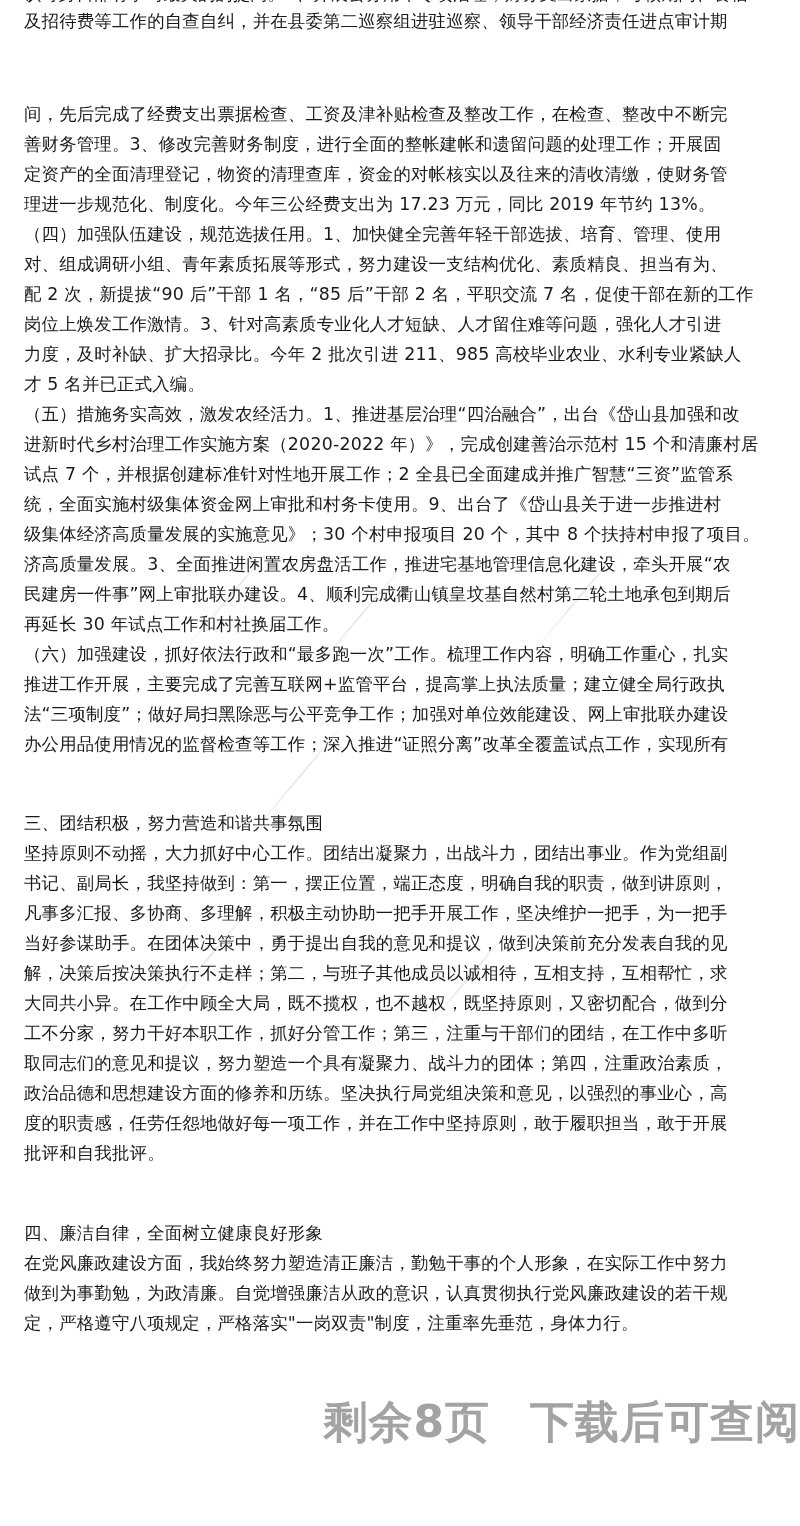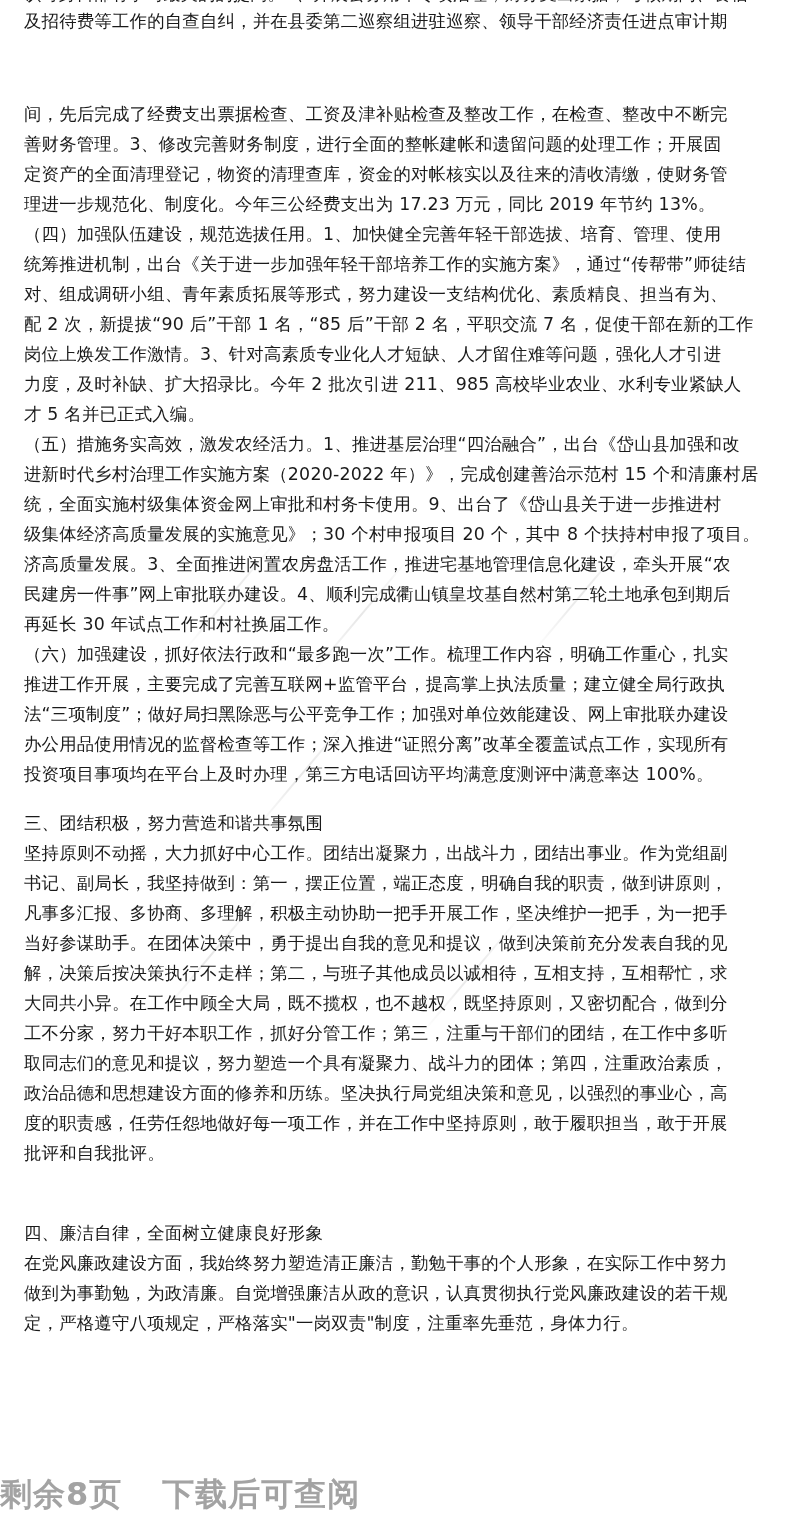--- a/index.html
+++ b/index.html
@@ -49,27 +49,27 @@
     position: absolute;
     width: 2px;
     height: 150px;
     background: linear-gradient(to bottom, rgba(200,200,200,0), rgba(210,210,210,0.55), rgba(200,200,200,0));
     transform: rotate(40deg);
     pointer-events: none;
   }
   .footer-banner {
     position: absolute;
     left: 0;
-    top: 1464px;
+    top: 1392px;
     width: 800px;
     height: 60px;
-    text-align: left;
+    text-align: right;
     font-family: "DejaVu Sans", sans-serif;
     font-weight: bold;
-    font-size: 32px;
+    font-size: 44px;
     color: #a3a3a3;
     letter-spacing: 1px;
     line-height: 60px;
   }
   .footer-banner .gap { display: inline-block; width: 40px; }
 </style>
 </head>
 <body>
 
 <div class="page">
@@ -86,38 +86,37 @@
   <div class="text-block" style="top:6px;">
     <span class="line">及招待费等工作的自查自纠，并在县委第二巡察组进驻巡察、领导干部经济责任进点审计期</span>
   </div>
 
   <div class="text-block" style="top:88px;margin-top:11px;">
     <span class="line">间，先后完成了经费支出票据检查、工资及津补贴检查及整改工作，在检查、整改中不断完</span>
     <span class="line">善财务管理。3、修改完善财务制度，进行全面的整帐建帐和遗留问题的处理工作；开展固</span>
     <span class="line">定资产的全面清理登记，物资的清理查库，资金的对帐核实以及往来的清收清缴，使财务管</span>
     <span class="line">理进一步规范化、制度化。今年三公经费支出为 17.23 万元，同比 2019 年节约 13%。</span>
     <span class="line">（四）加强队伍建设，规范选拔任用。1、加快健全完善年轻干部选拔、培育、管理、使用</span>
-    <span class="line">统筹推进机制，出台《关于进一步加强年轻干部培养工作的实施方案》，通过“传帮带”师徒结</span>
     <span class="line">对、组成调研小组、青年素质拓展等形式，努力建设一支结构优化、素质精良、担当有为、</span>
     <span class="line">配 2 次，新提拔“90 后”干部 1 名，“85 后”干部 2 名，平职交流 7 名，促使干部在新的工作</span>
     <span class="line">岗位上焕发工作激情。3、针对高素质专业化人才短缺、人才留住难等问题，强化人才引进</span>
     <span class="line">力度，及时补缺、扩大招录比。今年 2 批次引进 211、985 高校毕业农业、水利专业紧缺人</span>
     <span class="line">才 5 名并已正式入编。</span>
     <span class="line">（五）措施务实高效，激发农经活力。1、推进基层治理“四治融合”，出台《岱山县加强和改</span>
     <span class="line">进新时代乡村治理工作实施方案（2020-2022 年）》，完成创建善治示范村 15 个和清廉村居</span>
+    <span class="line">试点 7 个，并根据创建标准针对性地开展工作；2 全县已全面建成并推广智慧“三资”监管系</span>
     <span class="line">统，全面实施村级集体资金网上审批和村务卡使用。9、出台了《岱山县关于进一步推进村</span>
     <span class="line">级集体经济高质量发展的实施意见》；30 个村申报项目 20 个，其中 8 个扶持村申报了项目。</span>
     <span class="line">济高质量发展。3、全面推进闲置农房盘活工作，推进宅基地管理信息化建设，牵头开展“农</span>
     <span class="line">民建房一件事”网上审批联办建设。4、顺利完成衢山镇皇坟基自然村第二轮土地承包到期后</span>
     <span class="line">再延长 30 年试点工作和村社换届工作。</span>
     <span class="line">（六）加强建设，抓好依法行政和“最多跑一次”工作。梳理工作内容，明确工作重心，扎实</span>
     <span class="line">推进工作开展，主要完成了完善互联网+监管平台，提高掌上执法质量；建立健全局行政执</span>
     <span class="line">法“三项制度”；做好局扫黑除恶与公平竞争工作；加强对单位效能建设、网上审批联办建设</span>
     <span class="line">办公用品使用情况的监督检查等工作；深入推进“证照分离”改革全覆盖试点工作，实现所有</span>
-    <span class="line">投资项目事项均在平台上及时办理，第三方电话回访平均满意度测评中满意率达 100%。</span>
   </div>
 
   <div class="text-block" style="top:808px;">
     <span class="line">三、团结积极，努力营造和谐共事氛围</span>
     <span class="line">坚持原则不动摇，大力抓好中心工作。团结出凝聚力，出战斗力，团结出事业。作为党组副</span>
     <span class="line">书记、副局长，我坚持做到：第一，摆正位置，端正态度，明确自我的职责，做到讲原则，</span>
     <span class="line">凡事多汇报、多协商、多理解，积极主动协助一把手开展工作，坚决维护一把手，为一把手</span>
     <span class="line">当好参谋助手。在团体决策中，勇于提出自我的意见和提议，做到决策前充分发表自我的见</span>
     <span class="line">解，决策后按决策执行不走样；第二，与班子其他成员以诚相待，互相支持，互相帮忙，求</span>
     <span class="line">大同共小异。在工作中顾全大局，既不揽权，也不越权，既坚持原则，又密切配合，做到分</span>

